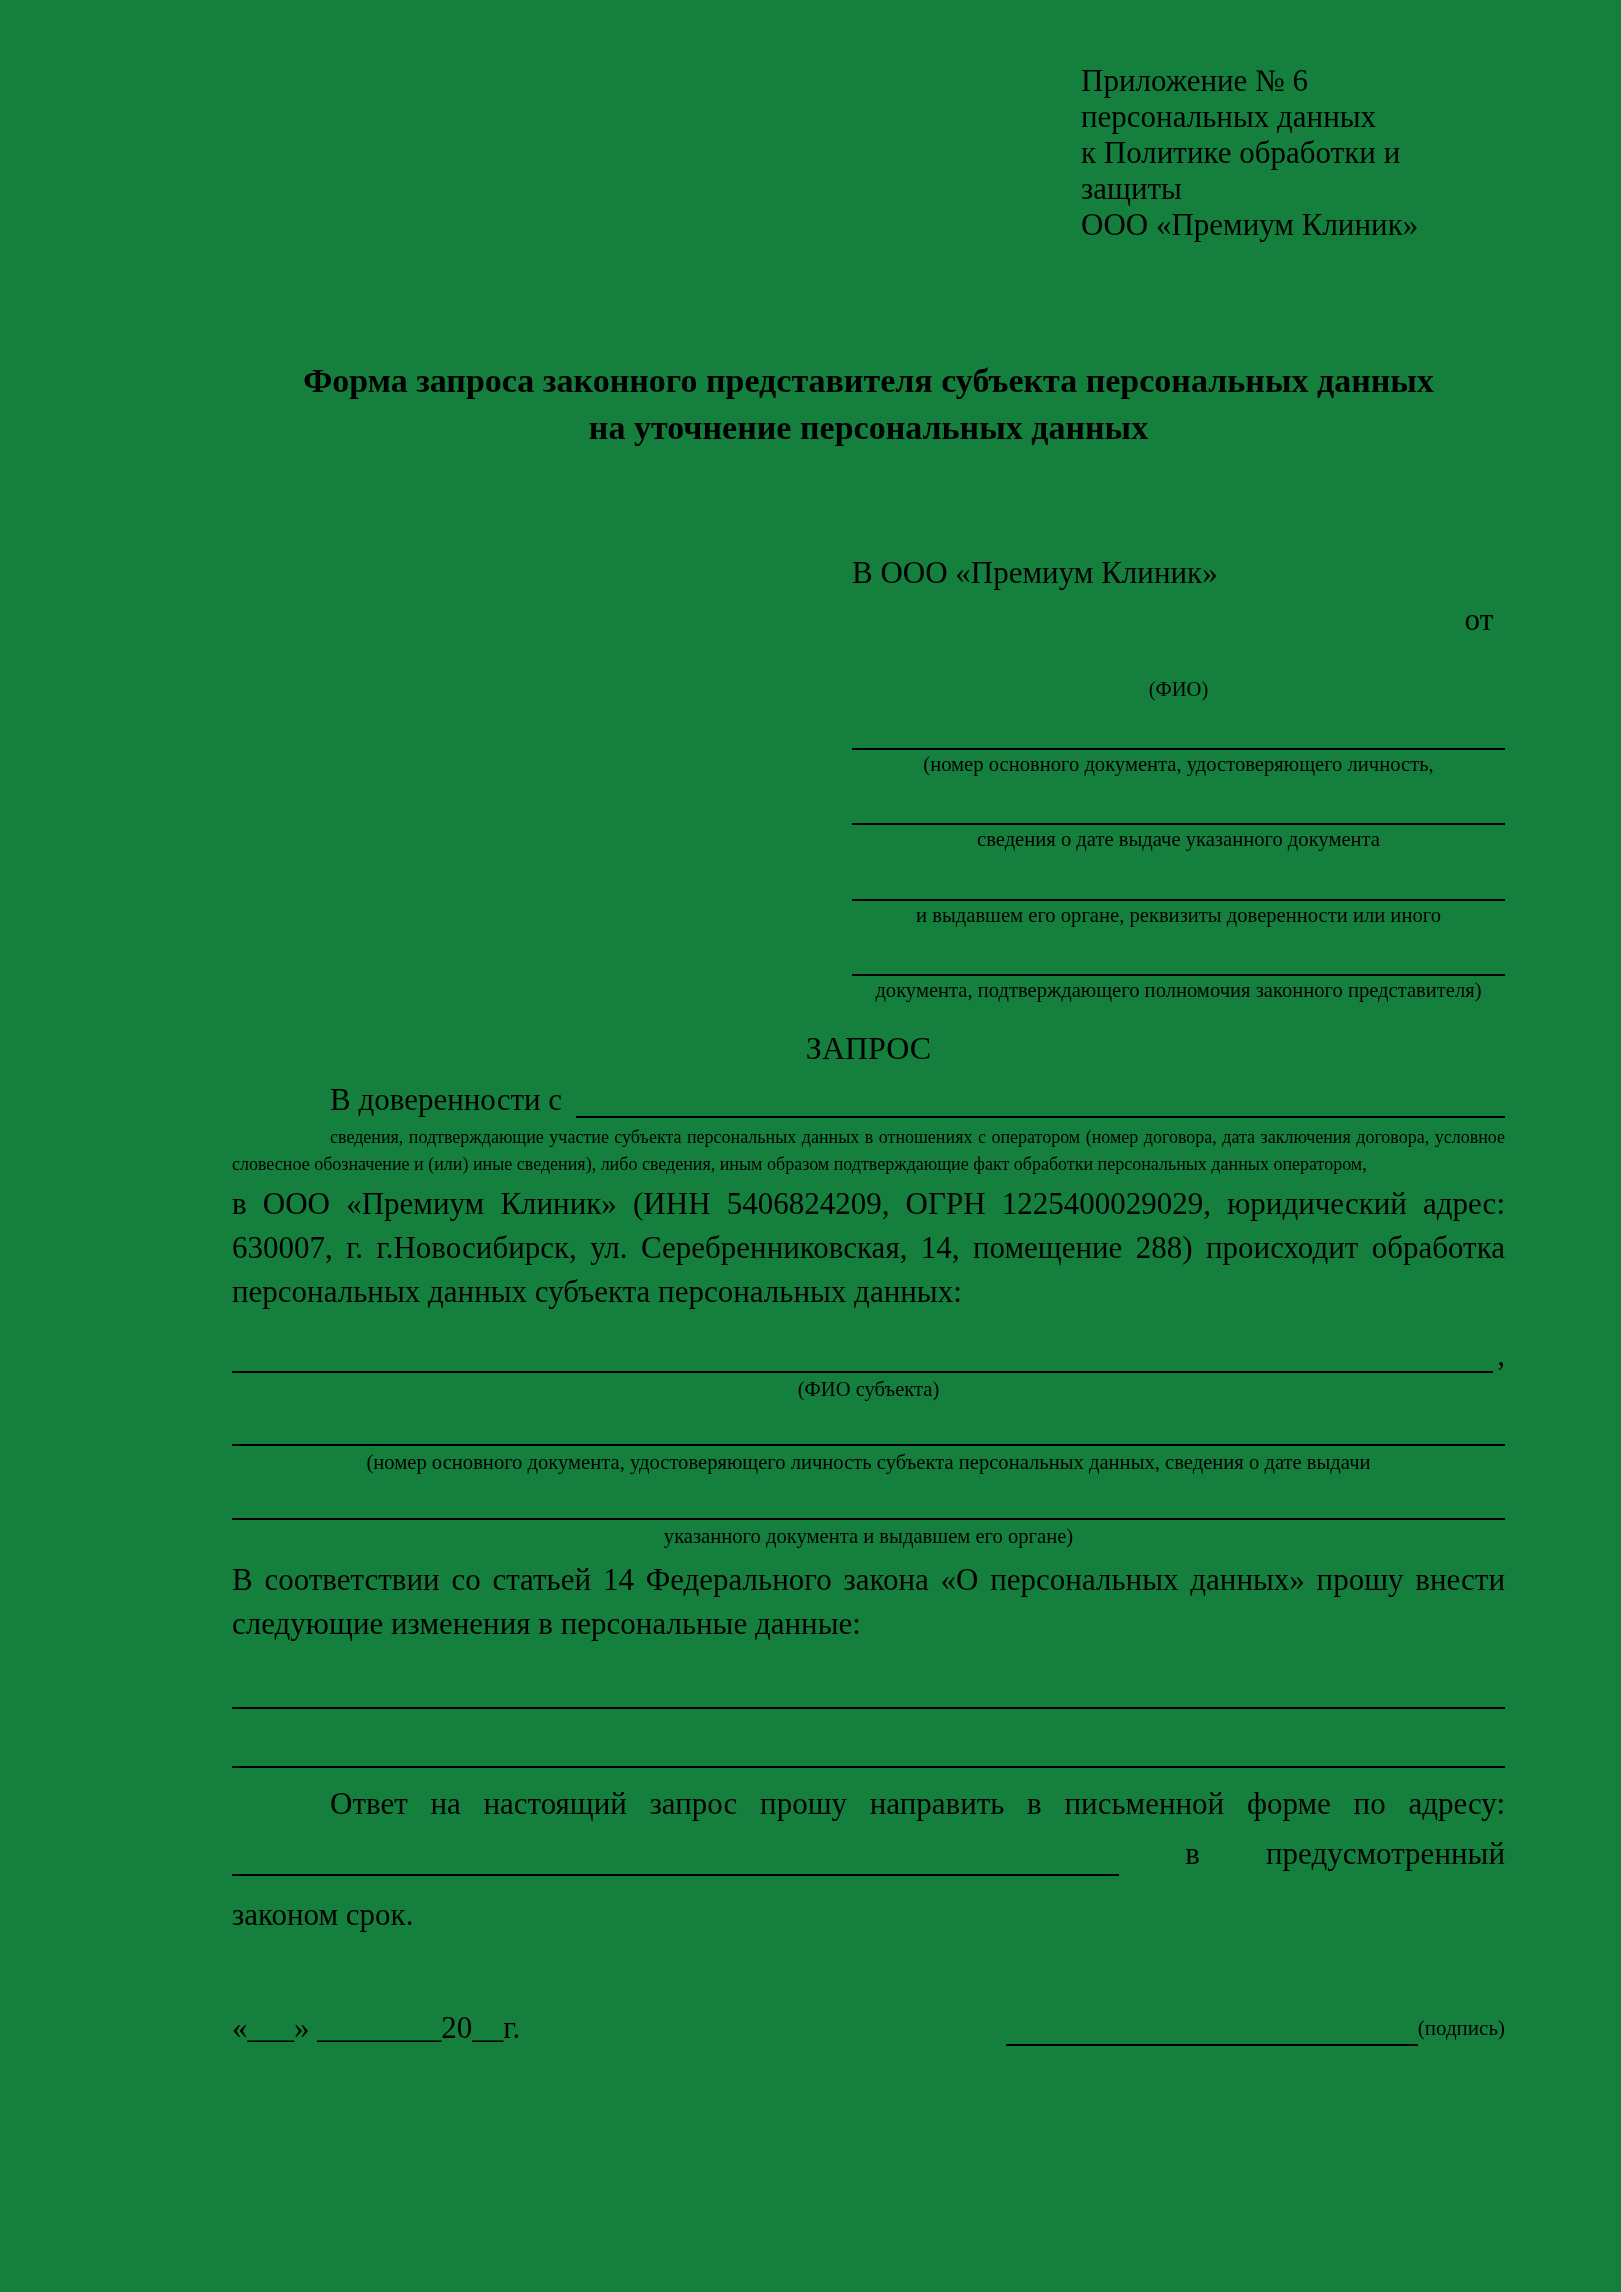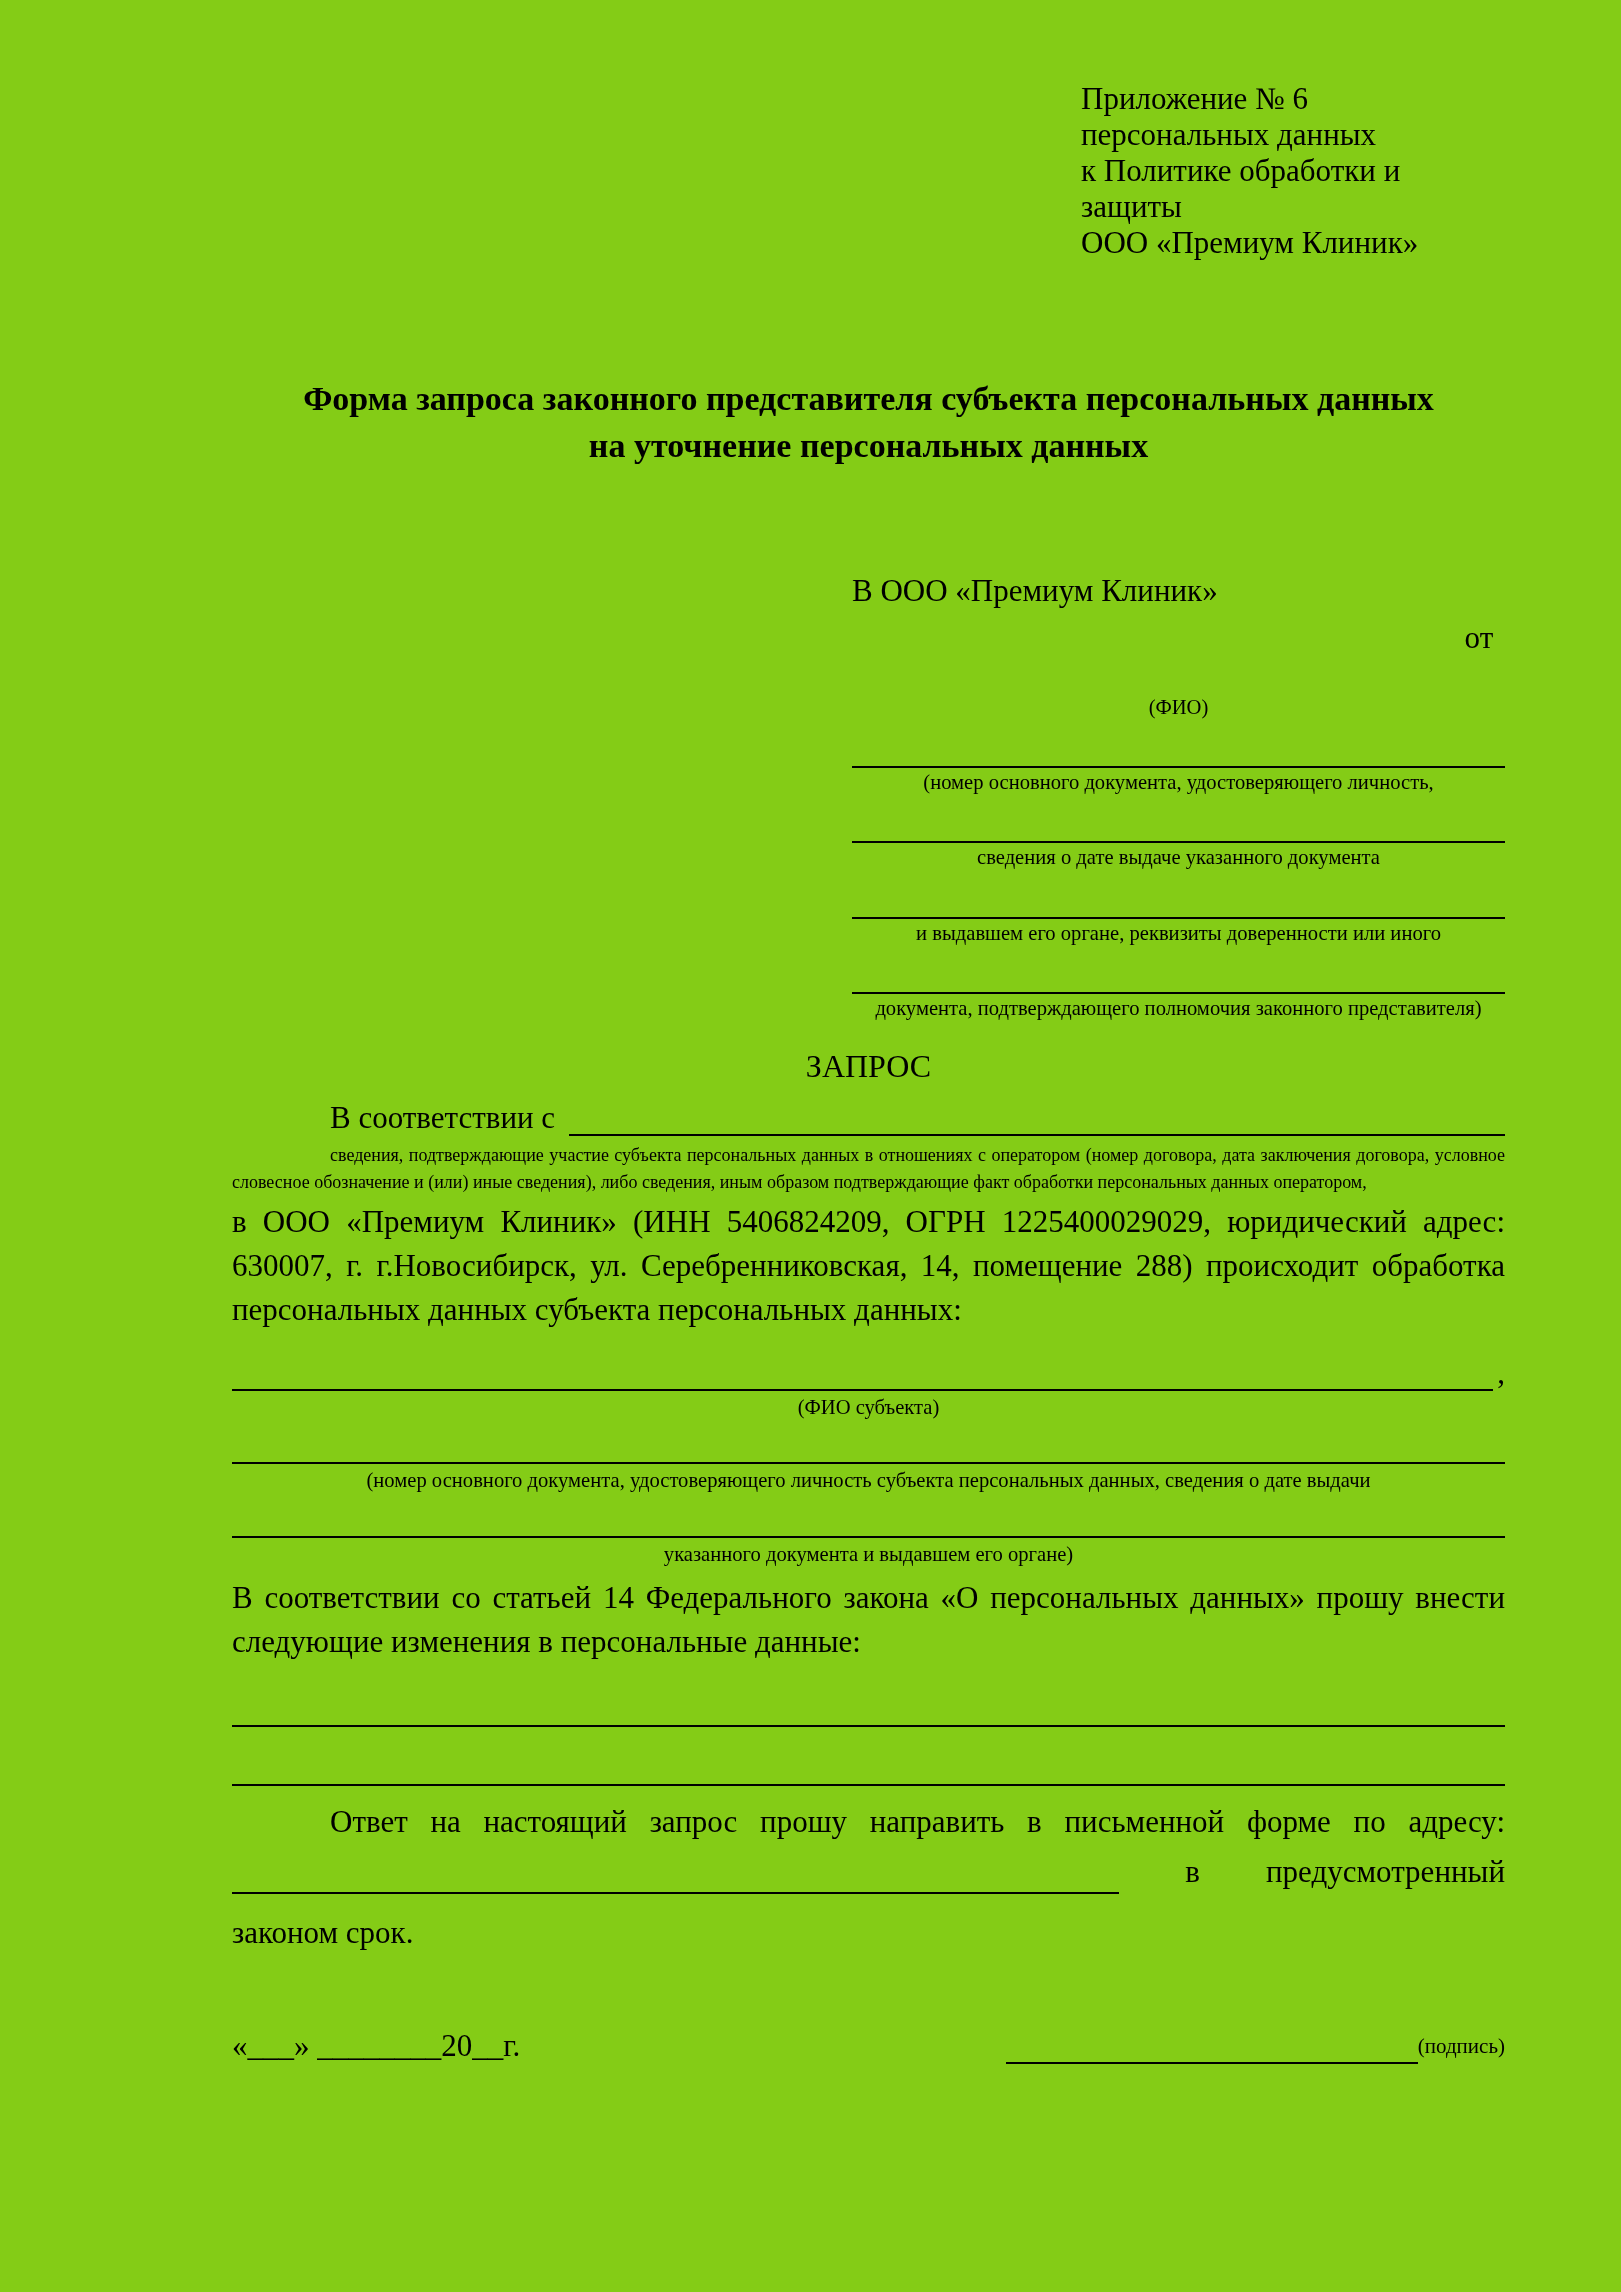--- a/index.html
+++ b/index.html
@@ -1,25 +1,25 @@
 <!DOCTYPE html>
 <html lang="ru"><head>
 <meta charset="utf-8">
 <style>
   html,body { margin:0; padding:0; background:#e8e8e8; }
   .page {
     position:relative;
     width:1621px; height:2293px;
     margin:0 auto;
-    background:#84cc16;
+    background:#15803d;
     color:#000000;
     font-family:"Liberation Serif","DejaVu Serif",serif;
     font-size:31px;
     box-sizing:border-box;
-    padding:81px 116px 0 232px;
+    padding:63px 116px 0 232px;
     overflow:hidden;
   }
   .header-block { margin-left:849px; line-height:36px; }
   .title {
     margin:114px 0 0 0;
     text-align:center;
     font-weight:bold;
     font-size:34px;
     line-height:47px;
   }
@@ -107,21 +107,21 @@
     </div>
     <div class="field">
       <div class="field-line"></div>
       <div class="caption">документа, подтверждающего полномочия законного представителя)</div>
     </div>
   </div>
 
   <div class="zapros">ЗАПРОС</div>
 
   <div class="intro-row">
-    <span class="prefix">В соответствии с</span>
+    <span class="prefix">В доверенности с</span>
     <span class="fill"></span>
   </div>
   <div class="small-caption">сведения, подтверждающие участие субъекта персональных данных в отношениях с оператором (номер договора, дата заключения договора, условное словесное обозначение и (или) иные сведения), либо сведения, иным образом подтверждающие факт обработки персональных данных оператором,</div>
 
   <p class="body-par op-par">в ООО «Премиум Клиник» (ИНН 5406824209, ОГРН 1225400029029, юридический адрес: 630007, г. г.Новосибирск, ул. Серебренниковская, 14, помещение 288) происходит обработка персональных данных субъекта персональных данных:</p>
 
   <div class="subject-row">
     <span class="fill"></span>
     <span class="trailing">,</span>
   </div>

